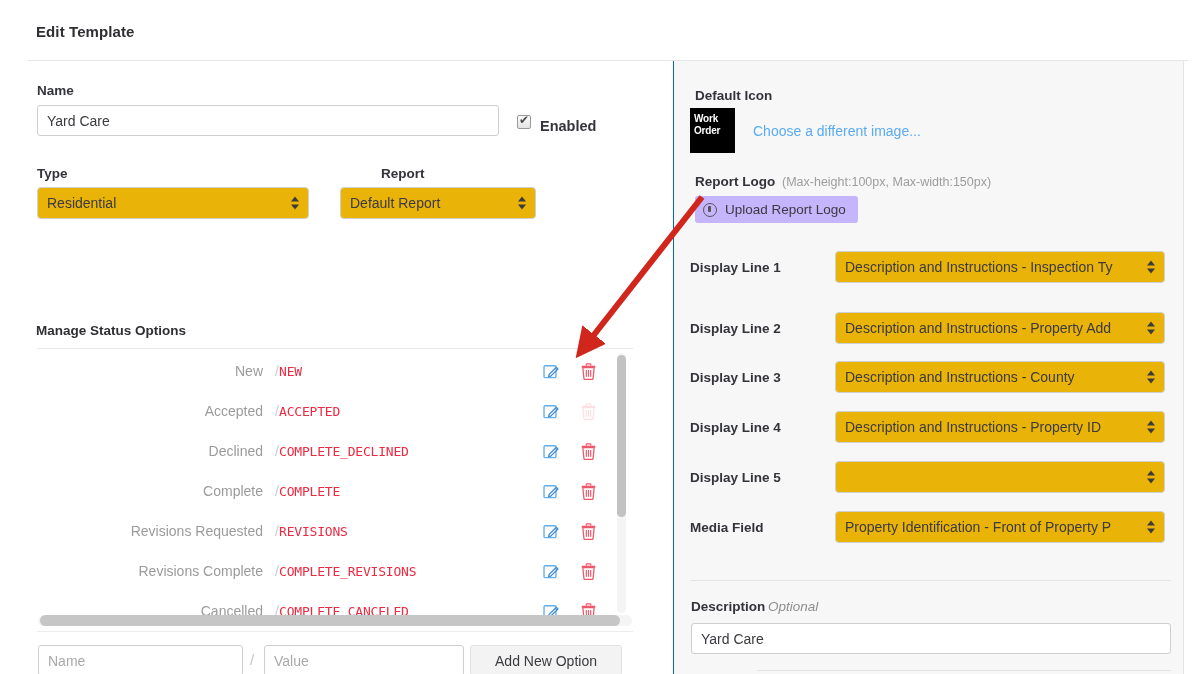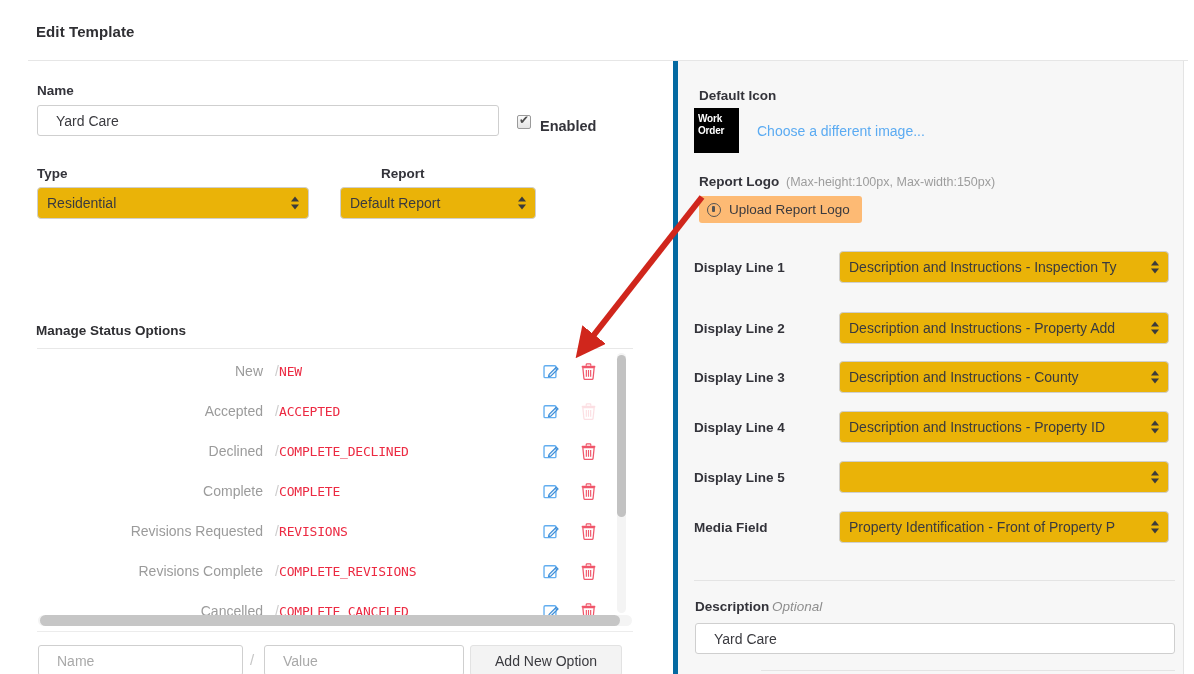--- a/index.html
+++ b/index.html
@@ -25,21 +25,21 @@
 
   
   .left-pane { position: absolute; left: 0; top: 61px; width: 673px; height: 613px; background: #fff; }
 
   .fld-label {
     font-size: 13.5px; font-weight: bold; color: #33333a;
   }
   .txt-input {
     background: #fff; border: 1px solid #cfcfcf; border-radius: 3px;
     font-family: "Liberation Sans", sans-serif; font-size: 14px; color: #3a3a3f;
-    padding: 0 18px; outline: none;
+    padding: 0 9px; outline: none;
   }
   .txt-input::placeholder { color: #a9a9a9; }
 
   .sel-wrap { position: absolute; }
   .sel-box {
     position: relative; width: 100%; height: 100%;
     background: #eab308; border: 1px solid #cfcfcf; border-radius: 4px;
     display: flex; align-items: center;
     font-size: 14px; color: #3a3a3f; padding-left: 9px; padding-right: 26px;
     white-space: nowrap; overflow: hidden;
@@ -130,40 +130,40 @@
   #add-btn {
     position: absolute; left: 470px; top: 584px; width: 152px; height: 31px;
     background: #f3f3f3; border: 1px solid #e2e2e2; border-radius: 3px;
     font-family: "Liberation Sans", sans-serif; font-size: 14px; color: #3a3a3f;
     display: flex; align-items: center; justify-content: center; cursor: pointer;
   }
 
   
   .right-pane {
     position: absolute; left: 673px; top: 61px; width: 511px; height: 613px;
-    background: #f7f7f7; border-left: 5px solid #0369a1;
+    background: #f7f7f7; border-left: 1px solid #0369a1;
   }
   #right-edge { position: absolute; left: 1183px; top: 61px; width: 1px; height: 613px; background: #e4e4e4; }
 
   .r-label { font-size: 13.5px; font-weight: bold; color: #33333a; }
 
   #default-icon-label { position: absolute; left: 21px; top: 27px; }
   #work-order-icon {
     position: absolute; left: 16px; top: 47px; width: 45px; height: 45px;
     background: #000; color: #fff; font-size: 10px; font-weight: bold;
     line-height: 11.5px; padding: 5px 0 0 4px; letter-spacing: -0.2px;
   }
   #choose-image-link {
     position: absolute; left: 79px; top: 62px; font-size: 14px; color: #5babf2; cursor: pointer;
   }
   #report-logo-label { position: absolute; left: 21px; top: 113px; }
   #report-logo-hint { position: absolute; left: 108px; top: 114px; font-size: 12.5px; color: #9d9d9d; }
   #upload-logo-btn {
     position: absolute; left: 21px; top: 135px; height: 27px; padding: 0 12px 0 8px;
-    background: #fdba74; border-radius: 3px; display: flex; align-items: center; gap: 8px;
+    background: #c4b5fd; border-radius: 3px; display: flex; align-items: center; gap: 8px;
     font-size: 13.5px; color: #3a3a3f; cursor: pointer;
   }
   .upload-glyph {
     width: 14px; height: 14px; border: 1.5px solid #555; border-radius: 50%;
     position: relative; flex: none;
   }
   .upload-glyph::after {
     content: ""; position: absolute; left: 4.4px; top: 2.4px;
     width: 3px; height: 6px; background: #555; border-radius: 1px;
   }

